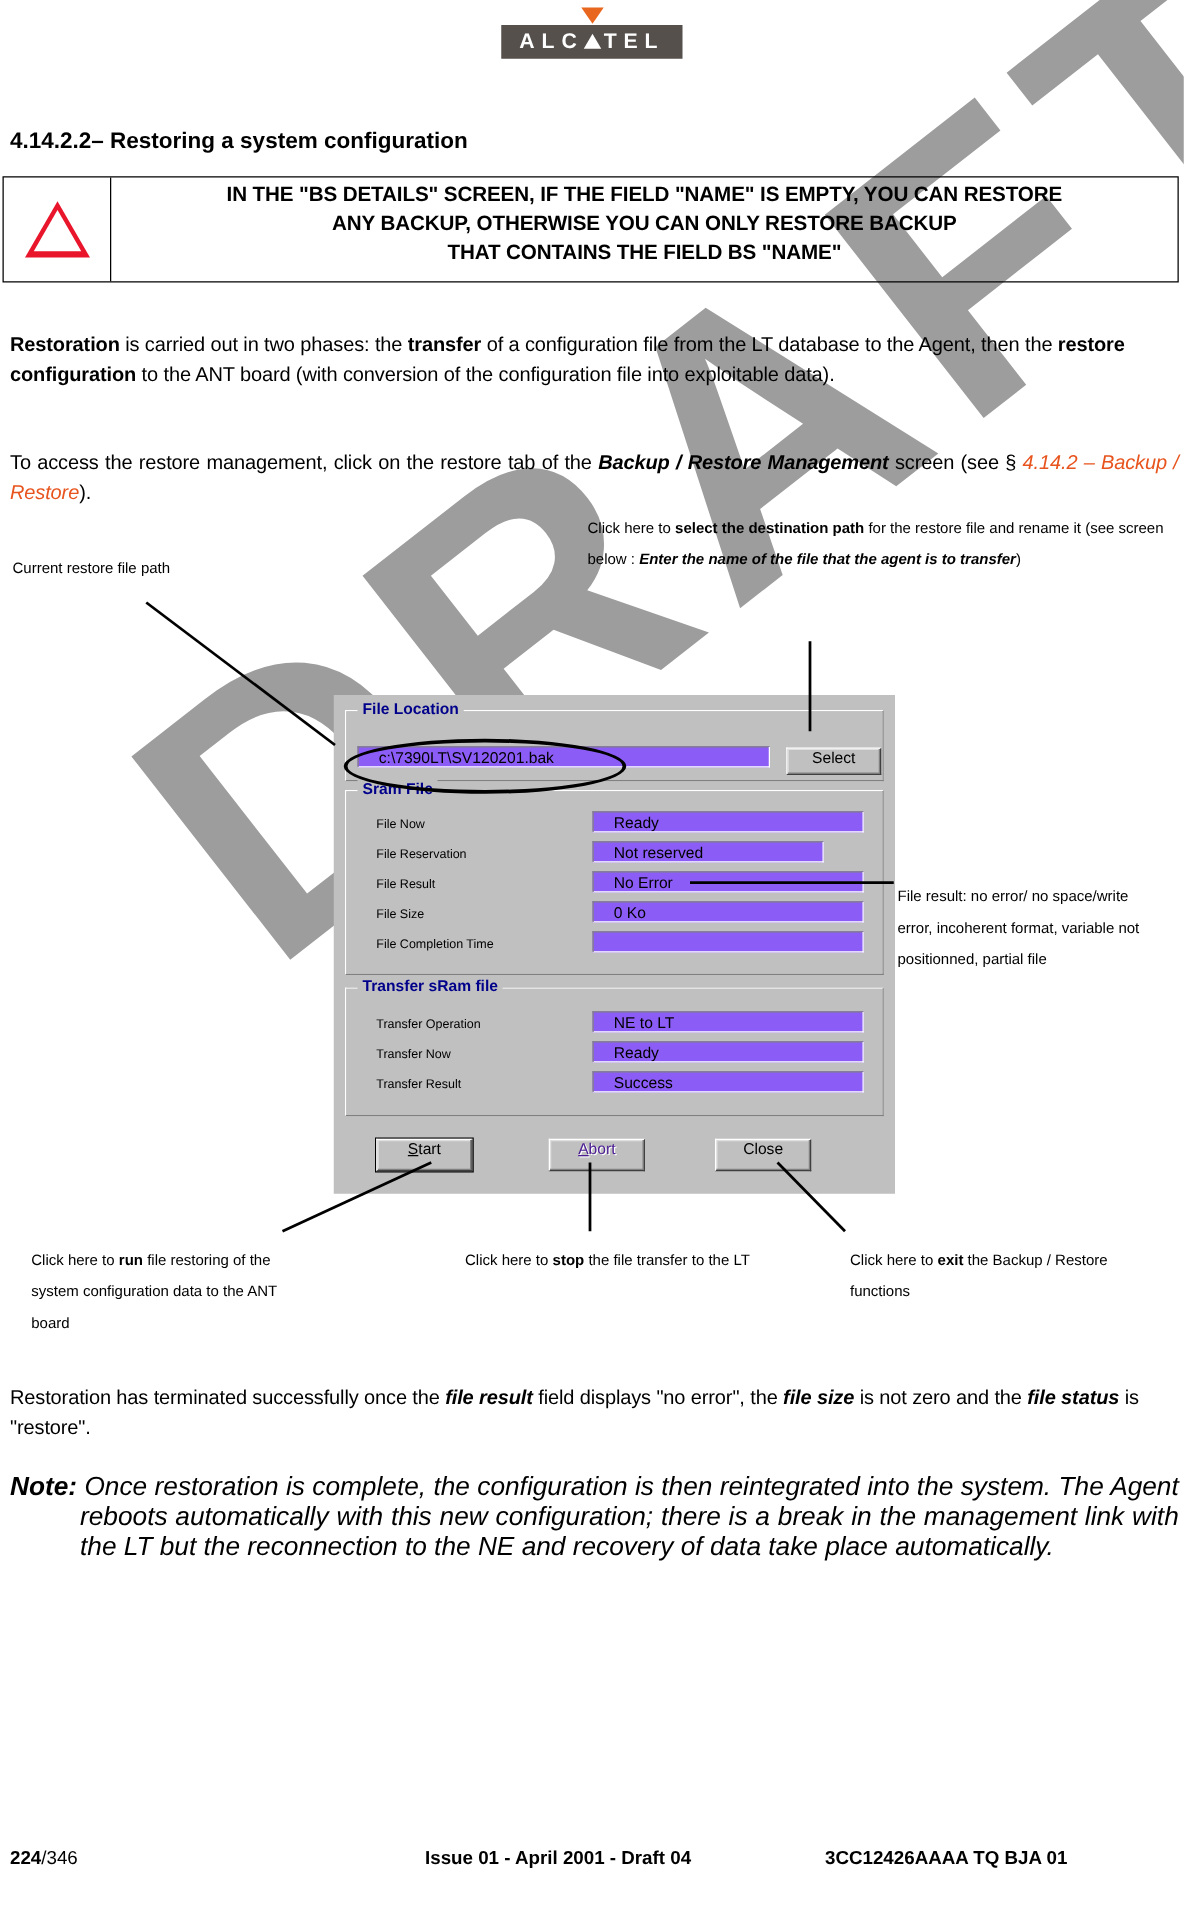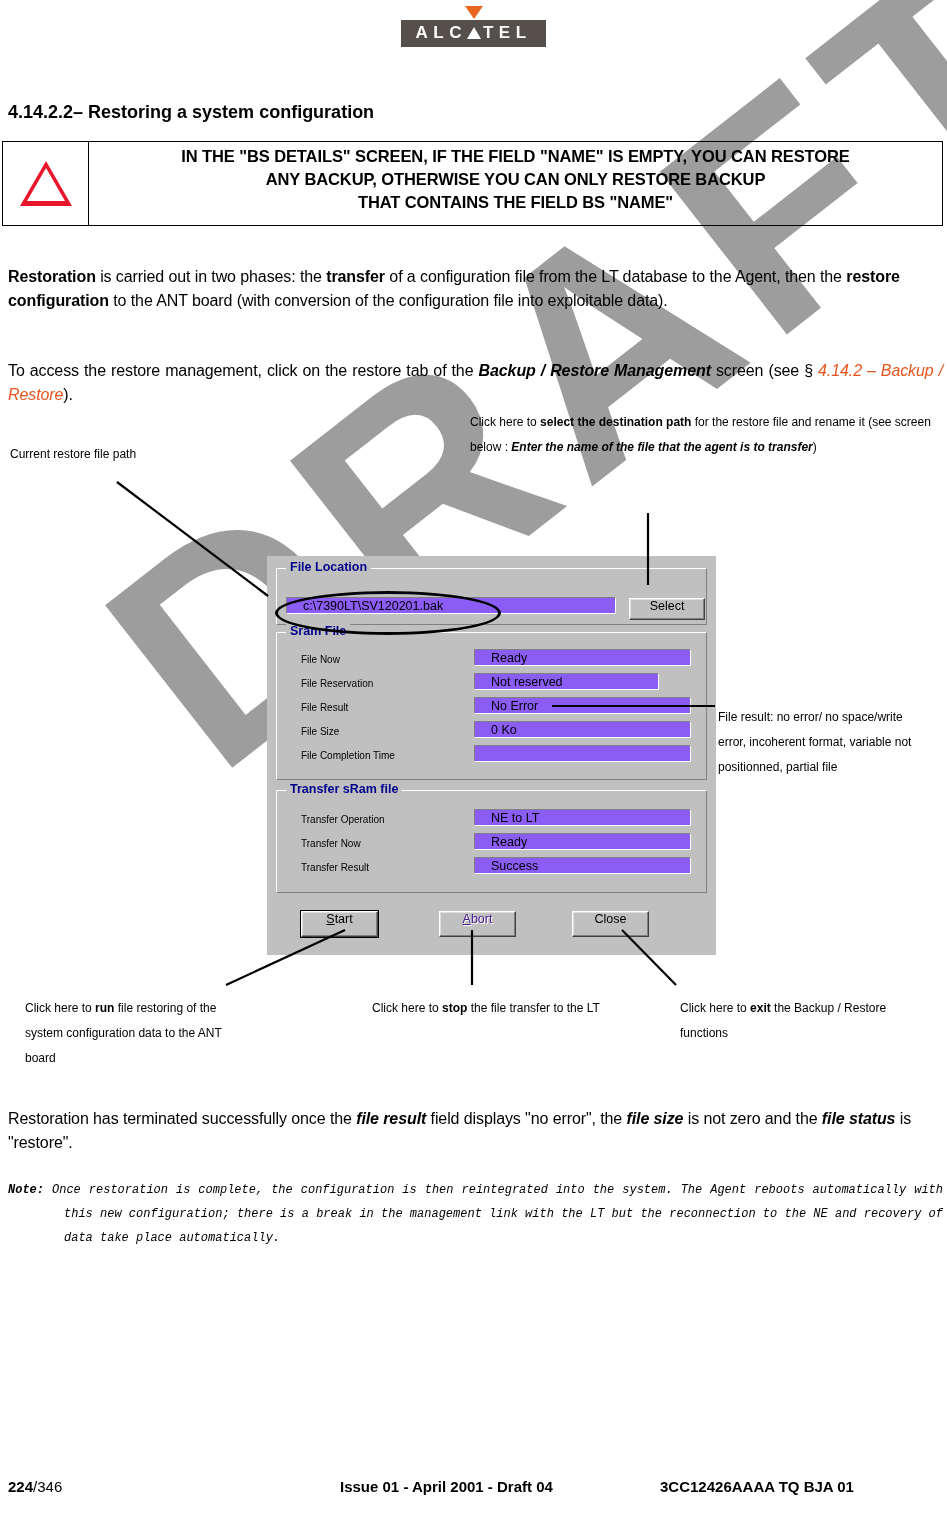--- a/index.html
+++ b/index.html
@@ -83,21 +83,21 @@
   }
   #warning-text{
     text-align:center;font-size:16.5px;font-weight:bold;line-height:23px;
     letter-spacing:-0.1px;
   }
 
   .para{position:absolute;font-size:16px;line-height:23.5px;letter-spacing:-0.1px;}
   #para-1{left:8px;top:265px;width:935px;}
   #para-2{left:8px;top:359px;width:935px;text-align:justify;}
   #para-3{left:8px;top:1107px;width:935px;}
-  #note-block{position:absolute;left:8px;top:1178px;width:935px;font-size:12px;line-height:24px;font-family:Liberation Mono, monospace;}
+  #note-block{position:absolute;left:8px;top:1178px;width:935px;font-size:21px;line-height:24px;}
   #note-block .note-body{display:block;padding-left:56px;text-indent:-56px;text-align:justify;}
   .xref{color:#E8541E;font-style:italic;}
   .bi{font-weight:bold;font-style:italic;}
 
   
   .anno{position:absolute;font-size:12px;line-height:25px;z-index:5;}
   #anno-current-path{left:10px;top:442px;}
   #anno-select{left:470px;top:410px;width:470px;}
   #anno-file-result{left:718px;top:705px;width:215px;}
   #anno-run{left:25px;top:996px;width:220px;}

